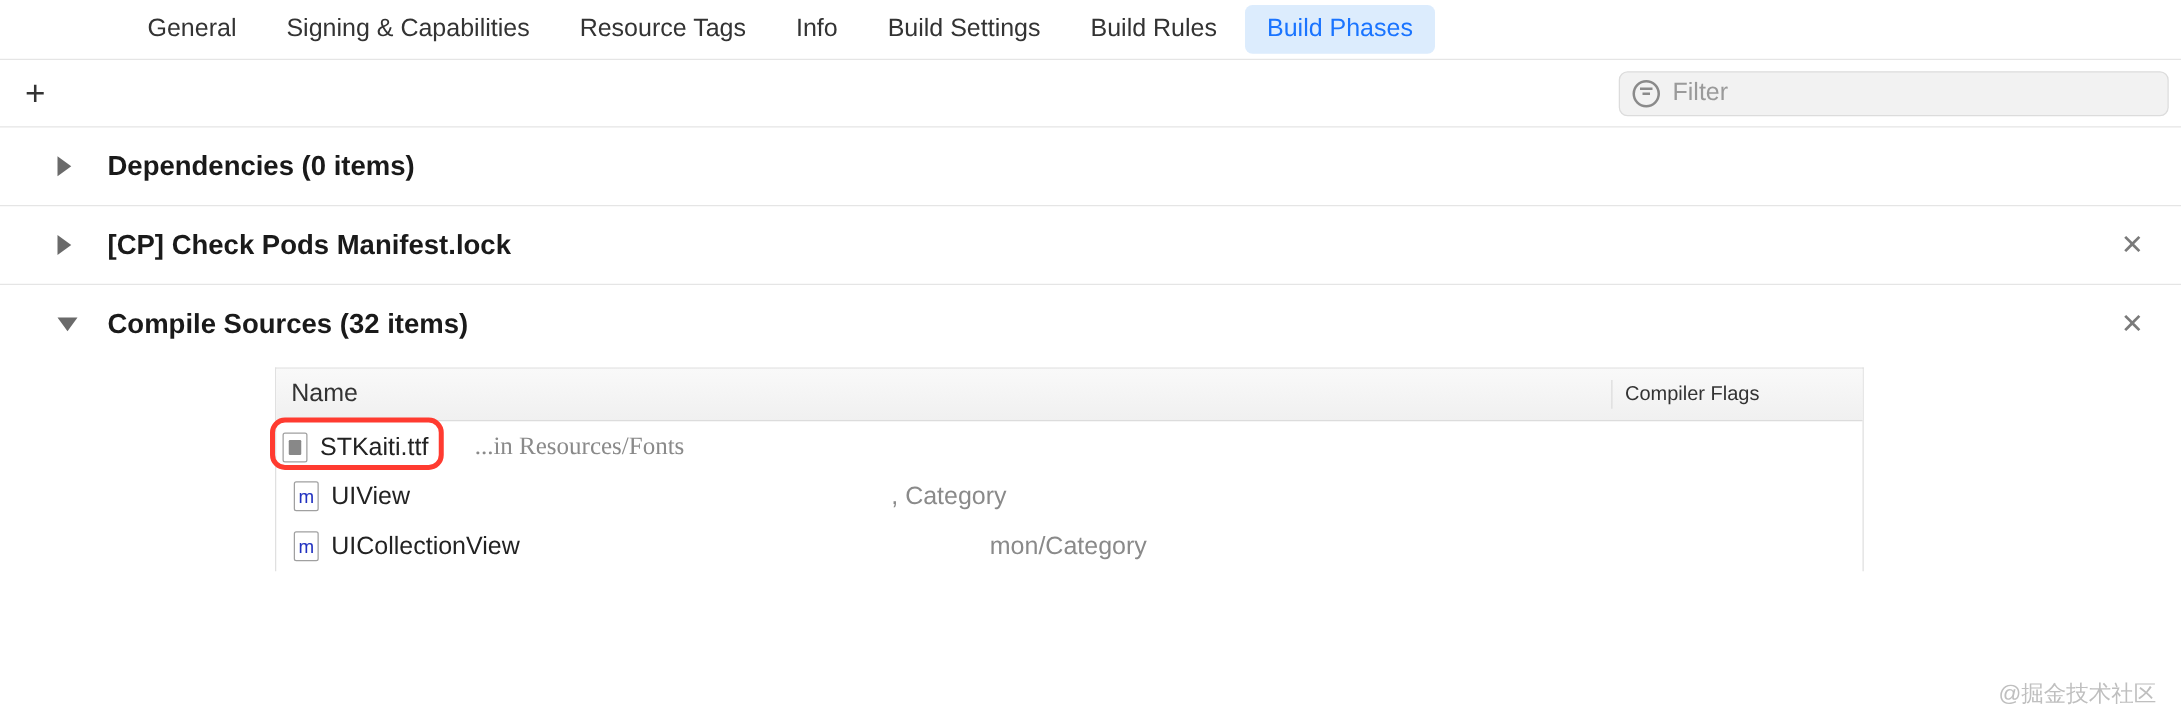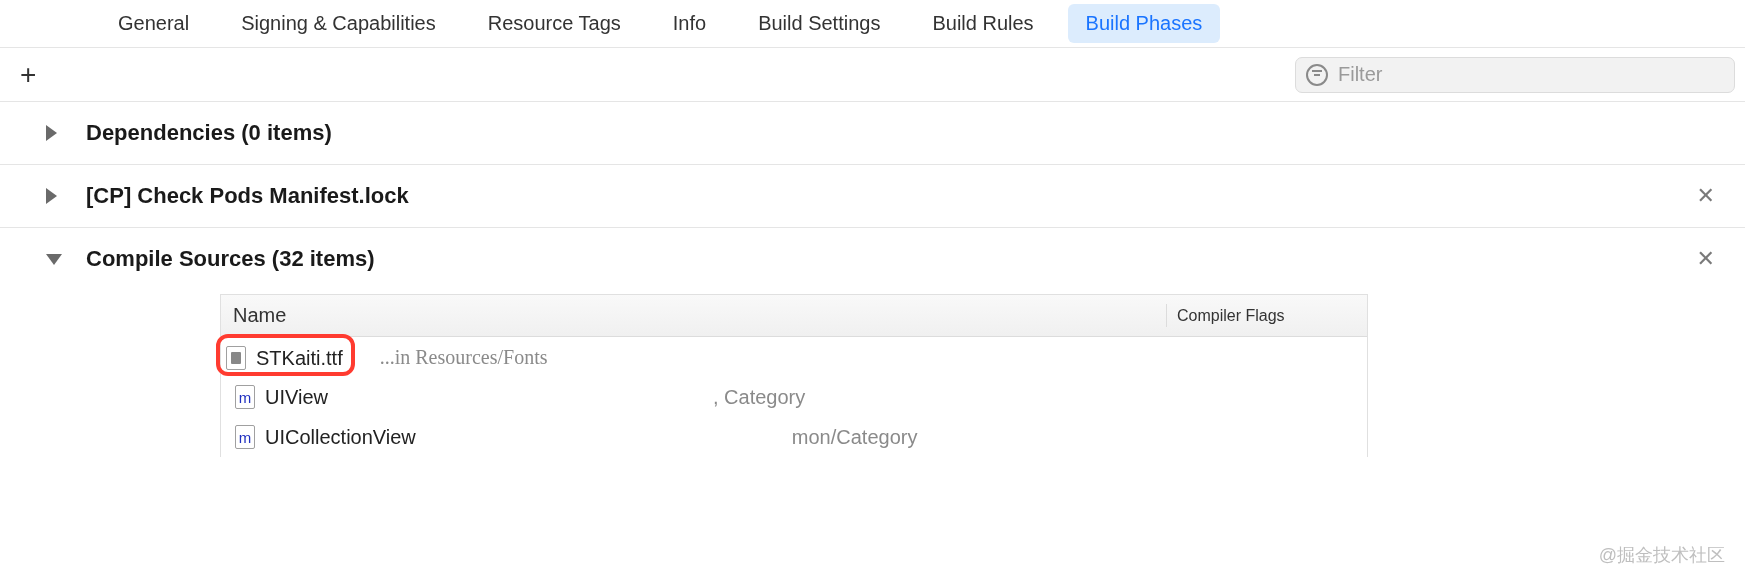--- a/index.html
+++ b/index.html
@@ -12,21 +12,21 @@
       font-size: 16px;
       background: #ffffff;
       color: #1a1a1a;
       width: 1745px;
       height: 575px;
       overflow: hidden;
     }
     .tabs {
       display: flex;
       align-items: center;
-      gap: 16px;
+      gap: 4px;
       padding: 1px 100px;
       height: 48px;
       border-bottom: 1px solid #e5e5e5;
     }
     .tab {
       padding: 8px 18px;
       font-size: 20px;
       color: #333;
       cursor: pointer;
       border-radius: 6px;
@@ -138,21 +138,21 @@
     }
     .phase-close {
       position: absolute;
       right: 30px;
       font-size: 22px;
       color: #7a7a7a;
       cursor: pointer;
     }
     .table-container {
       margin: 4px 0 0 220px;
-      width: 1148px;
+      width: 1271px;
       border: 1px solid #e0e0e0;
       border-bottom: none;
     }
     .table-header {
       display: flex;
       background: linear-gradient(#f9f9f9, #f0f0f0);
       border-bottom: 1px solid #dcdcdc;
       height: 42px;
       align-items: center;
     }

